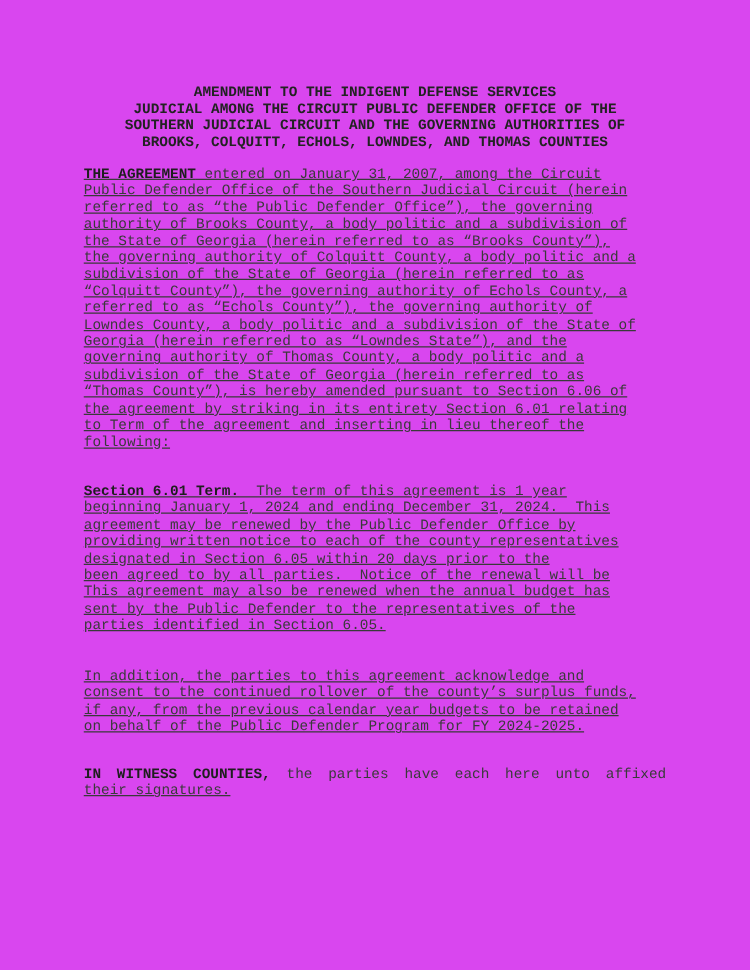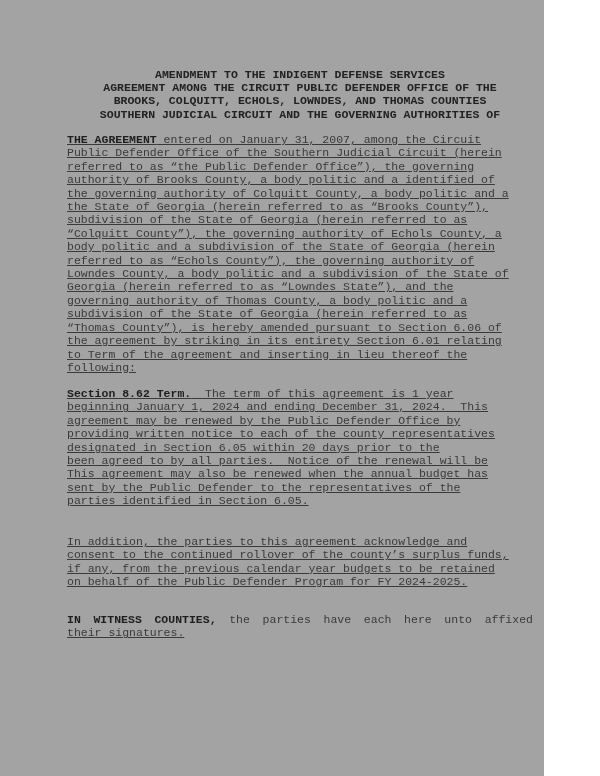--- a/index.html
+++ b/index.html
@@ -6,22 +6,22 @@
     body {
       width: 600px;
       height: 776px;
       background: #ffffff;
       position: relative;
       overflow: hidden;
     }
     .page {
       position: absolute;
       left: 0; top: 0;
-      width: 544px; height: 776px;
-      background: #a3a3a3;
+      width: 600px; height: 776px;
+      background: #d946ef;
     }
     .mono {
       font-family: "Liberation Mono", "DejaVu Sans Mono", monospace;
       font-size: 11.5px;
       color: #3a3a3a;
       line-height: 13.4px;
     }
     .title {
       position: absolute;
       left: 60px;
@@ -46,48 +46,47 @@
     .p4 { top: 613px; }
     .witness-line { display: flex; justify-content: space-between; width: 466px; white-space: pre; align-items: flex-end; }
   </style>
 </head>
 <body>
 
 <div class="page">
 
   <div class="title mono">
     <div>AMENDMENT TO THE INDIGENT DEFENSE SERVICES</div>
-    <div>AGREEMENT AMONG THE CIRCUIT PUBLIC DEFENDER OFFICE OF THE</div>
+    <div>JUDICIAL AMONG THE CIRCUIT PUBLIC DEFENDER OFFICE OF THE</div>
+    <div>SOUTHERN JUDICIAL CIRCUIT AND THE GOVERNING AUTHORITIES OF</div>
     <div>BROOKS, COLQUITT, ECHOLS, LOWNDES, AND THOMAS COUNTIES</div>
-    <div>SOUTHERN JUDICIAL CIRCUIT AND THE GOVERNING AUTHORITIES OF</div>
   </div>
 
   <div class="para p1 mono">
     <span class="ln"><span class="b">THE AGREEMENT</span><span> entered on January 31, 2007, among the Circuit</span></span>
     <span class="ln">Public Defender Office of the Southern Judicial Circuit (herein</span>
     <span class="ln">referred to as “the Public Defender Office”), the governing</span>
-    <span class="ln">authority of Brooks County, a body politic and a identified of</span>
+    <span class="ln">authority of Brooks County, a body politic and a subdivision of</span>
+    <span class="ln">the State of Georgia (herein referred to as “Brooks County”),</span>
     <span class="ln">the governing authority of Colquitt County, a body politic and a</span>
-    <span class="ln">the State of Georgia (herein referred to as “Brooks County”),</span>
     <span class="ln">subdivision of the State of Georgia (herein referred to as</span>
     <span class="ln">“Colquitt County”), the governing authority of Echols County, a</span>
-    <span class="ln">body politic and a subdivision of the State of Georgia (herein</span>
     <span class="ln">referred to as “Echols County”), the governing authority of</span>
     <span class="ln">Lowndes County, a body politic and a subdivision of the State of</span>
     <span class="ln">Georgia (herein referred to as “Lowndes State”), and the</span>
     <span class="ln">governing authority of Thomas County, a body politic and a</span>
     <span class="ln">subdivision of the State of Georgia (herein referred to as</span>
     <span class="ln">“Thomas County”), is hereby amended pursuant to Section 6.06 of</span>
     <span class="ln">the agreement by striking in its entirety Section 6.01 relating</span>
     <span class="ln">to Term of the agreement and inserting in lieu thereof the</span>
     <span class="ln">following:</span>
   </div>
 
   <div class="para p2 mono">
-    <span class="ln"><span class="b">Section 8.62 Term.</span><span>  The term of this agreement is 1 year</span></span>
+    <span class="ln"><span class="b">Section 6.01 Term.</span><span>  The term of this agreement is 1 year</span></span>
     <span class="ln">beginning January 1, 2024 and ending December 31, 2024.  This</span>
     <span class="ln">agreement may be renewed by the Public Defender Office by</span>
     <span class="ln">providing written notice to each of the county representatives</span>
     <span class="ln">designated in Section 6.05 within 20 days prior to the</span>
     <span class="ln">been agreed to by all parties.  Notice of the renewal will be</span>
     <span class="ln">This agreement may also be renewed when the annual budget has</span>
     <span class="ln">sent by the Public Defender to the representatives of the</span>
     <span class="ln">parties identified in Section 6.05.</span>
   </div>
 

